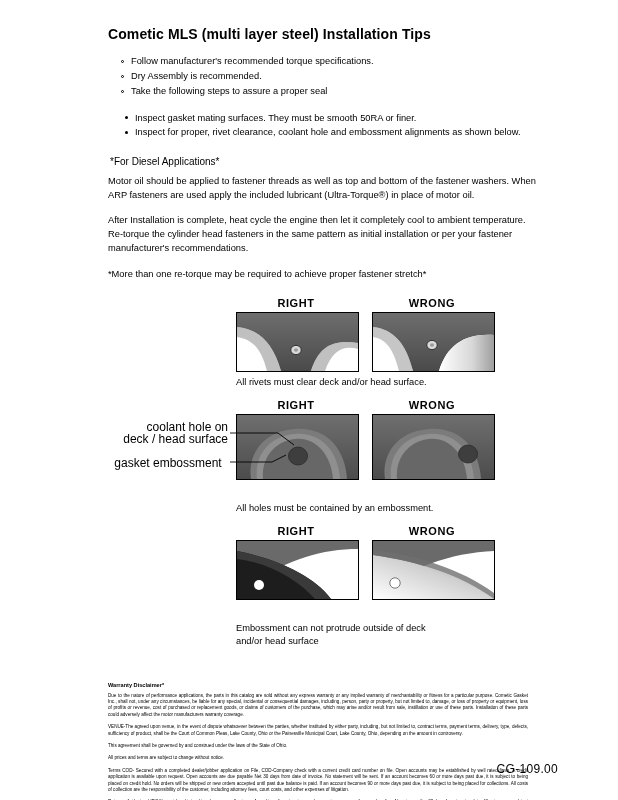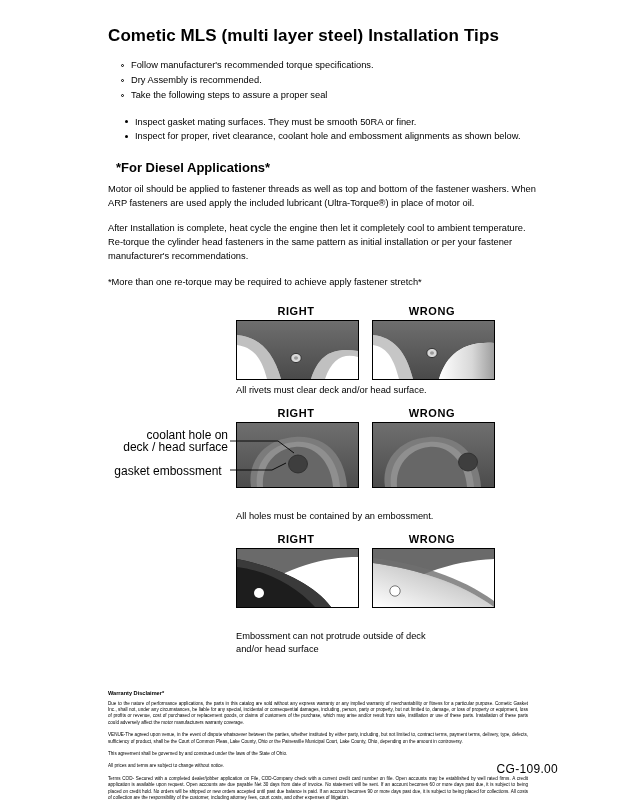--- a/index.html
+++ b/index.html
@@ -16,21 +16,21 @@
     overflow: hidden;
   }
   .page {
     position: relative;
     width: 618px;
     height: 800px;
     box-sizing: border-box;
     padding: 26px 44px 0 108px;
   }
   h1.title {
-    font-size: 17px;
+    font-size: 14px;
     font-weight: bold;
     margin: 0 0 9px 0;
     letter-spacing: 0.1px;
   }
   ul.bullets {
     list-style: none;
     margin: 12px;
     padding: 0;
   }
   ul.bullets > li {
@@ -66,23 +66,23 @@
     content: "";
     position: absolute;
     left: 1px;
     top: 5.5px;
     width: 3.4px;
     height: 3.4px;
     background: #000;
     border-radius: 50%;
   }
   h2.subtitle {
-    font-size: 13px;
-    font-weight: bold;
-    margin: 16px 0 7px 8px;
+    font-size: 10px;
+    font-weight: normal;
+    margin: 16px 0 7px 2px;
   }
   p.para {
     font-size: 9.3px;
     line-height: 14.2px;
     margin: 0 0 11px 0;
     max-width: 430px;
   }
   p.note {
     font-size: 9.3px;
     line-height: 14px;
@@ -185,21 +185,21 @@
     <li>Take the following steps to assure a proper seal</li>
   </ul>
   <ul class="subbullets">
     <li>Inspect gasket mating surfaces.  They must be smooth 50RA or finer.</li>
     <li>Inspect for proper, rivet clearance, coolant hole and embossment alignments as shown below.</li>
   </ul>
 
   <h2 class="subtitle">*For Diesel Applications*</h2>
   <p class="para">Motor oil should be applied to fastener threads as well as top and bottom of the fastener washers. When ARP fasteners are used apply the included lubricant (Ultra-Torque®) in place of motor oil.</p>
   <p class="para">After Installation is complete, heat cycle the engine then let it completely cool to ambient temperature.  Re-torque the cylinder head fasteners in the same pattern as initial installation or per your fastener manufacturer's recommendations.</p>
-  <p class="note">*More than one re-torque may be required to achieve apply fastener stretch*</p>
+  <p class="note">*More than one re-torque may be required to achieve proper fastener stretch*</p>
 
   <div class="figures">
 
     <div class="figrow">
       <div class="figcell">
         <div class="figlabel">RIGHT</div>
         <div class="figbox">
           <svg width="121" height="58" viewBox="0 0 121 58">
             <defs>
               <linearGradient id="g1" x1="0" y1="0" x2="0" y2="1">

